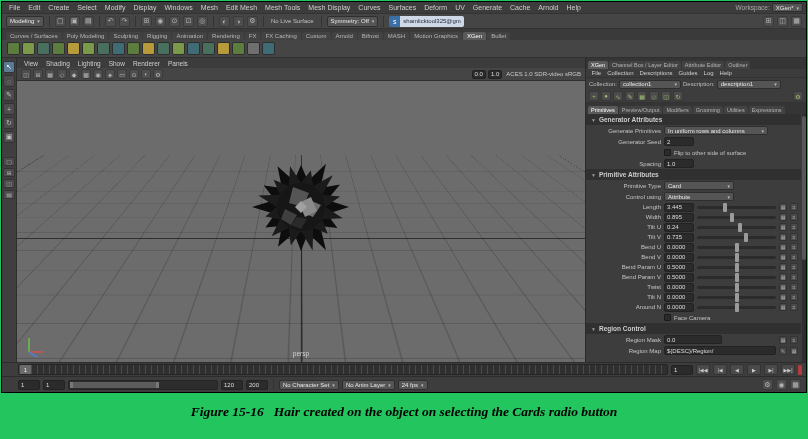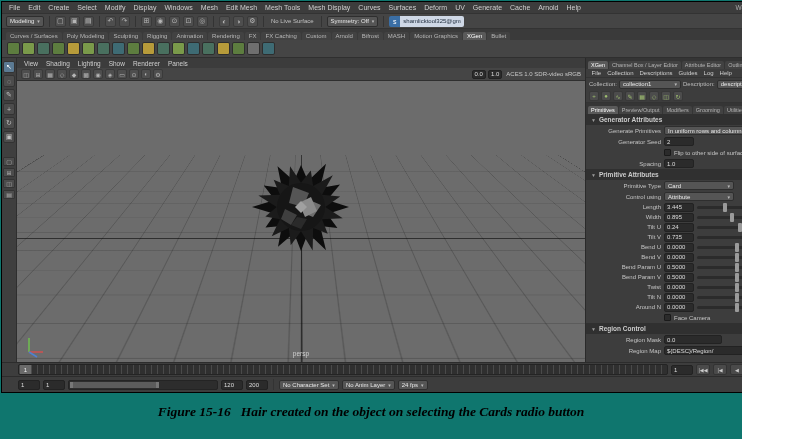--- a/index.html
+++ b/index.html
@@ -1,17 +1,17 @@
 <!DOCTYPE html>
 <html><head>
 <meta charset="utf-8">
 <style>
   * { margin:0; padding:0; box-sizing:border-box; }
   body { width:808px; height:439px; background:#fff; font-family:"Liberation Sans",sans-serif; }
-  .page { position:relative; width:742px; height:439px; background:#0f766e; overflow:hidden; }
+  .page { position:relative; width:808px; height:439px; background:#22c55e; overflow:hidden; }
 
   
   .maya { position:absolute; left:1px; top:1px; width:806px; height:392px;
           background:#444; color:#c8c8c8; border:1px solid #000; overflow:hidden;
           display:flex; flex-direction:column; }
 
   
   .menubar { height:12px; background:#3c3c3c; display:flex; align-items:center;
              font-size:7px; color:#cfcfcf; padding:0 3px; flex:0 0 auto; border-bottom:1px solid #333;}
   .mi { padding:0 4px; white-space:nowrap; cursor:default; }

